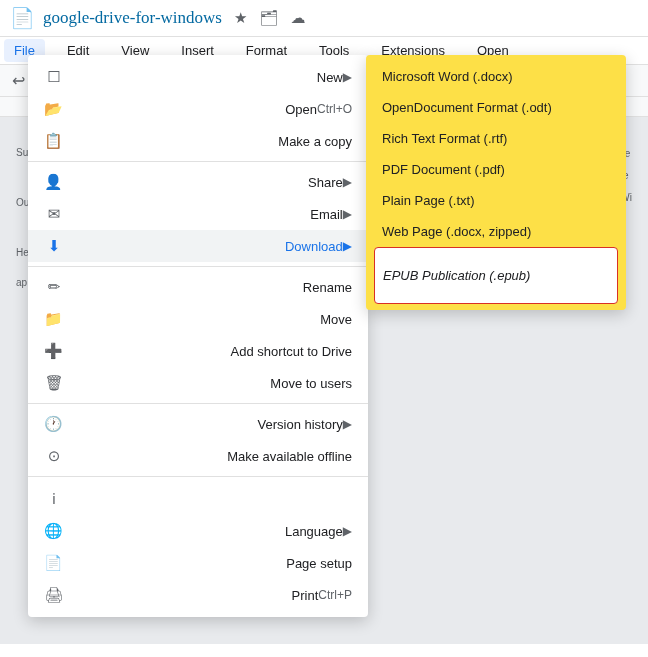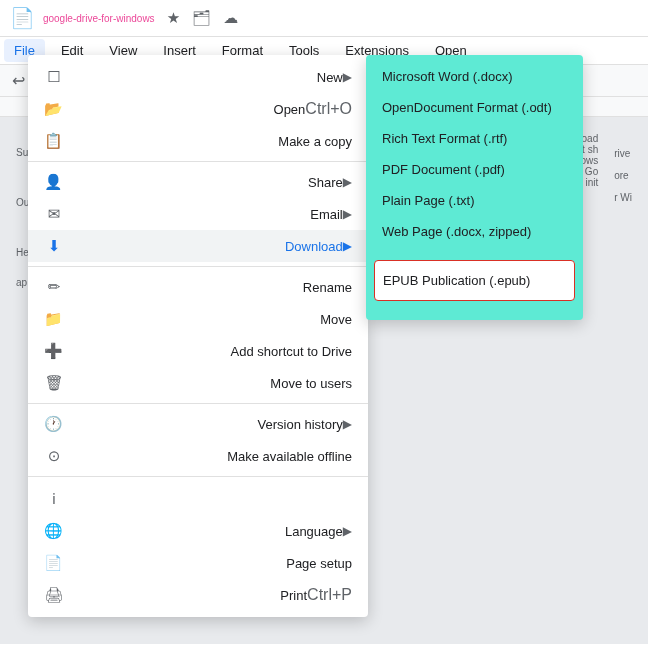--- a/index.html
+++ b/index.html
@@ -23,21 +23,21 @@
       gap: 8px;
     }
 
     
     .menu-bar {
       display: flex;
       align-items: center;
       padding: 2px 4px;
       background: #fff;
       border-bottom: 1px solid #e0e0e0;
-      gap: 6px;
+      gap: 12px;
     }
     .menu-item {
       padding: 4px 10px;
       font-size: 13px;
       color: #202124;
       cursor: pointer;
       border-radius: 4px;
     }
     .menu-item.active { background: #e8f0fe; color: #1a73e8; }
 
@@ -127,66 +127,67 @@
       font-size: 15px;
       text-align: center;
       flex-shrink: 0;
     }
     .dropdown-item .item-label {
       flex: 1;
       text-align: right;
     }
     .dropdown-item .item-shortcut {
       color: #5f6368;
-      font-size: 16px;
+      font-size: 12px;
     }
     .dropdown-item .item-arrow {
       color: #5f6368;
       font-size: 12px;
     }
     .dropdown-divider {
       border: none;
       border-top: 1px solid #e0e0e0;
       margin: 4px 0;
     }
 
     
     .submenu-download {
       position: absolute;
       top: 55px;
       left: 366px;
-      width: 217px;
-      background: #5eead4;
+      width: 260px;
+      background: #fde047;
       border-radius: 4px;
       box-shadow: 0 4px 16px rgba(0,0,0,0.2);
       z-index: 101;
       padding: 6px 0;
     }
     .submenu-item {
       display: flex;
       align-items: center;
       padding: 8px 16px;
       cursor: pointer;
       color: #202124;
       font-size: 13px;
     }
     .submenu-item.epub-highlight {
       border: 1.5px solid #d93025;
       border-radius: 4px;
-      margin: 13px 8px;
-      padding: 12px 8px;
-      background: #fff;
+      margin: 0 8px;
+      padding: 20px 8px;
+      background: #fff;
+      font-style: italic;
     }
   </style>
 </head>
 <body>
 
 <div class="title-bar">
   <span style="color:#4285f4; font-size:20px;">📄</span>
-  <span style="font-size:10px; color:#ec4899;">google-drive-for-windows</span>
+  <span style="font-size:17px; color:#0369a1;font-family:Liberation Serif, serif;">google-drive-for-windows</span>
   <div style="display:flex; gap:12px; color:#5f6368; font-size:15px; margin-left:4px;">
     <span>★</span>
     <span>🗂</span>
     <span>☁</span>
   </div>
 </div>
 
 <div class="menu-bar">
   <div class="menu-item active">File</div>
   <div class="menu-item">Edit</div>

